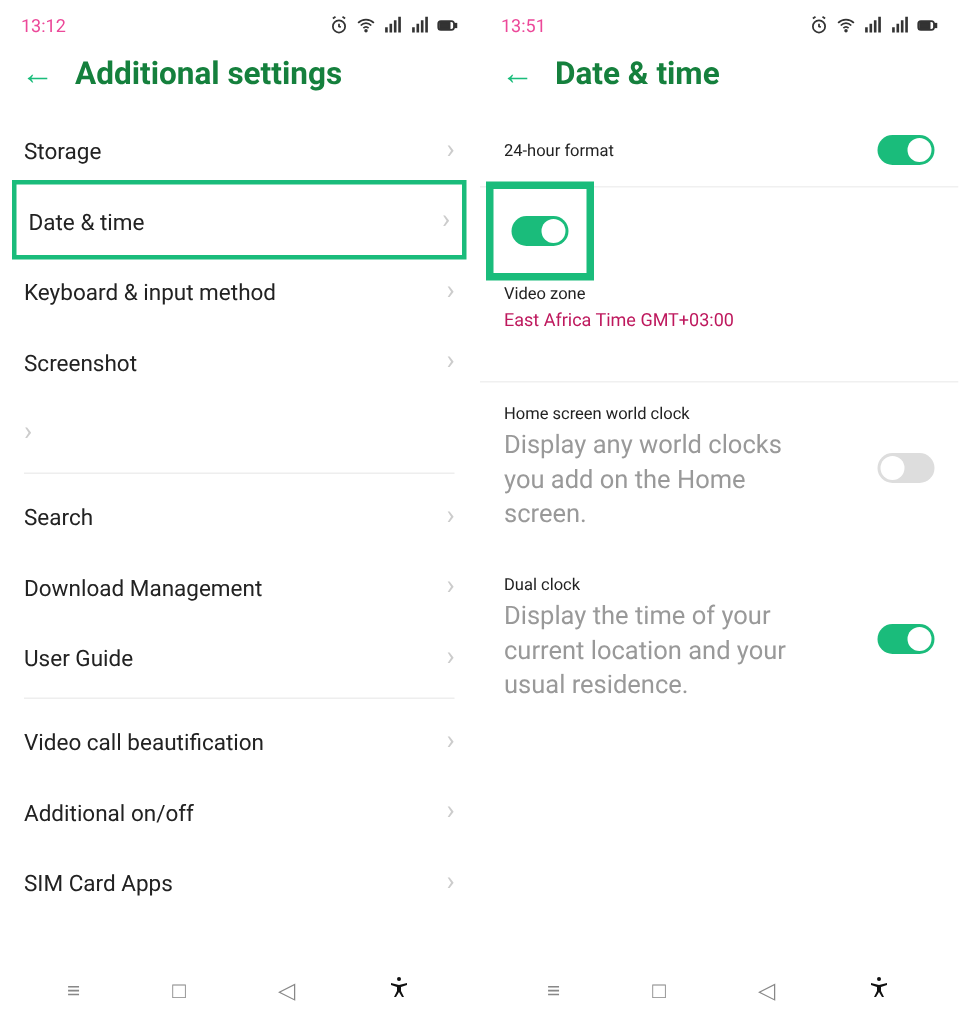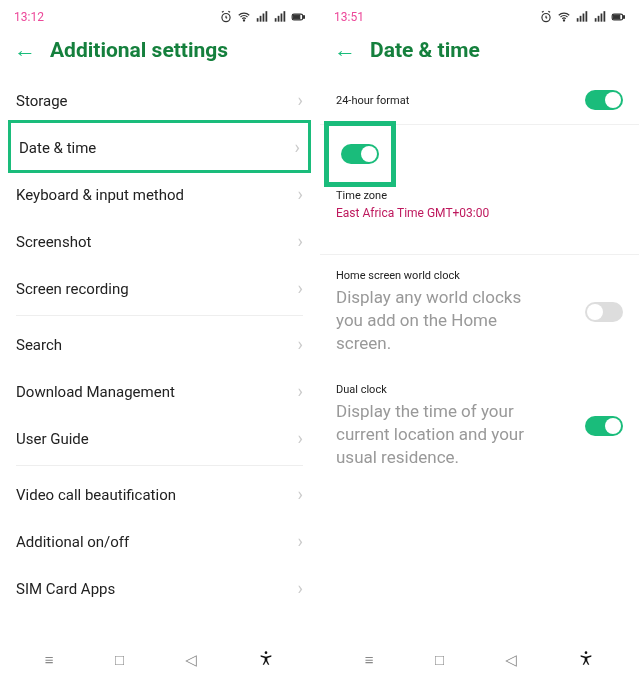--- a/index.html
+++ b/index.html
@@ -158,21 +158,20 @@
     </div>
     <div class="row">
       <span class="row-label">Keyboard &amp; input method</span>
       <span class="chevron">›</span>
     </div>
     <div class="row">
       <span class="row-label">Screenshot</span>
       <span class="chevron">›</span>
     </div>
     <div class="row">
-      <span class="row-label">Screen recording</span>
       <span class="chevron">›</span>
     </div>
     <div class="divider"></div>
     <div class="row">
       <span class="row-label">Search</span>
       <span class="chevron">›</span>
     </div>
     <div class="row">
       <span class="row-label">Download Management</span>
       <span class="chevron">›</span>
@@ -249,21 +248,21 @@
       <div class="toggle"></div>
     </div>
     <div class="thin-divider"></div>
     <div class="dt-row">
       <div class="toggle-highlight">
         <div class="toggle"></div>
       </div>
     </div>
     <div class="dt-row" style="padding-top:6px">
       <div class="dt-col">
-        <span class="dt-label">Time zone</span>
+        <span class="dt-label">Video zone</span>
         <span class="dt-sub-green">East Africa Time GMT+03:00</span>
       </div>
     </div>
     <div class="thin-divider" style="margin-top:20px"></div>
     <div class="dt-row">
       <div class="dt-col">
         <span class="dt-label">Home screen world clock</span>
         <span class="dt-sub">Display any world clocks you add on the Home screen.</span>
       </div>
       <div class="toggle off"></div>

